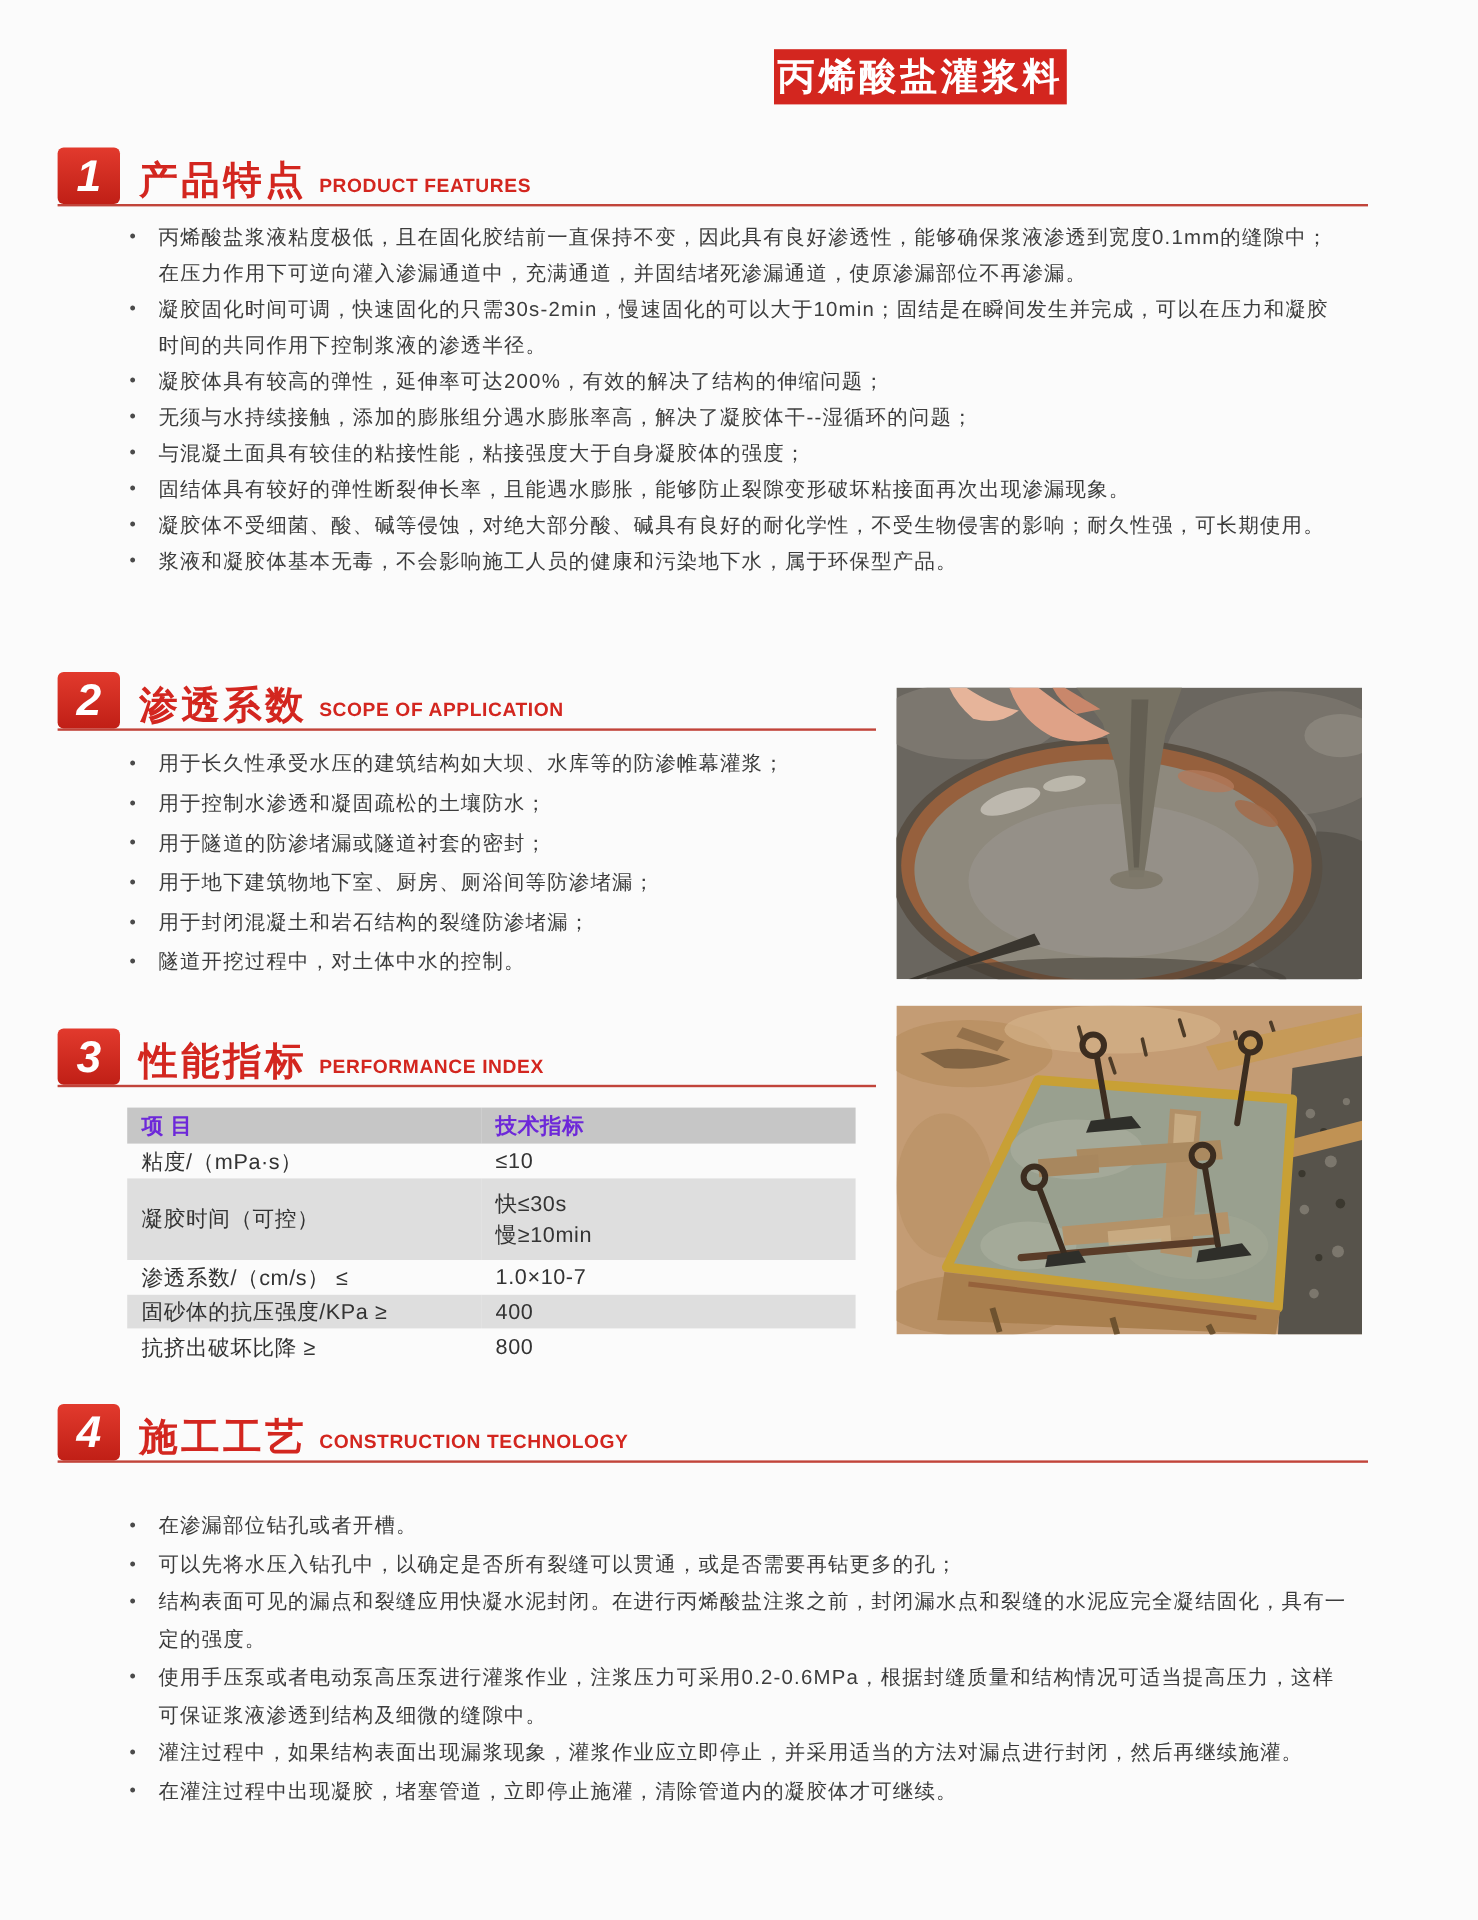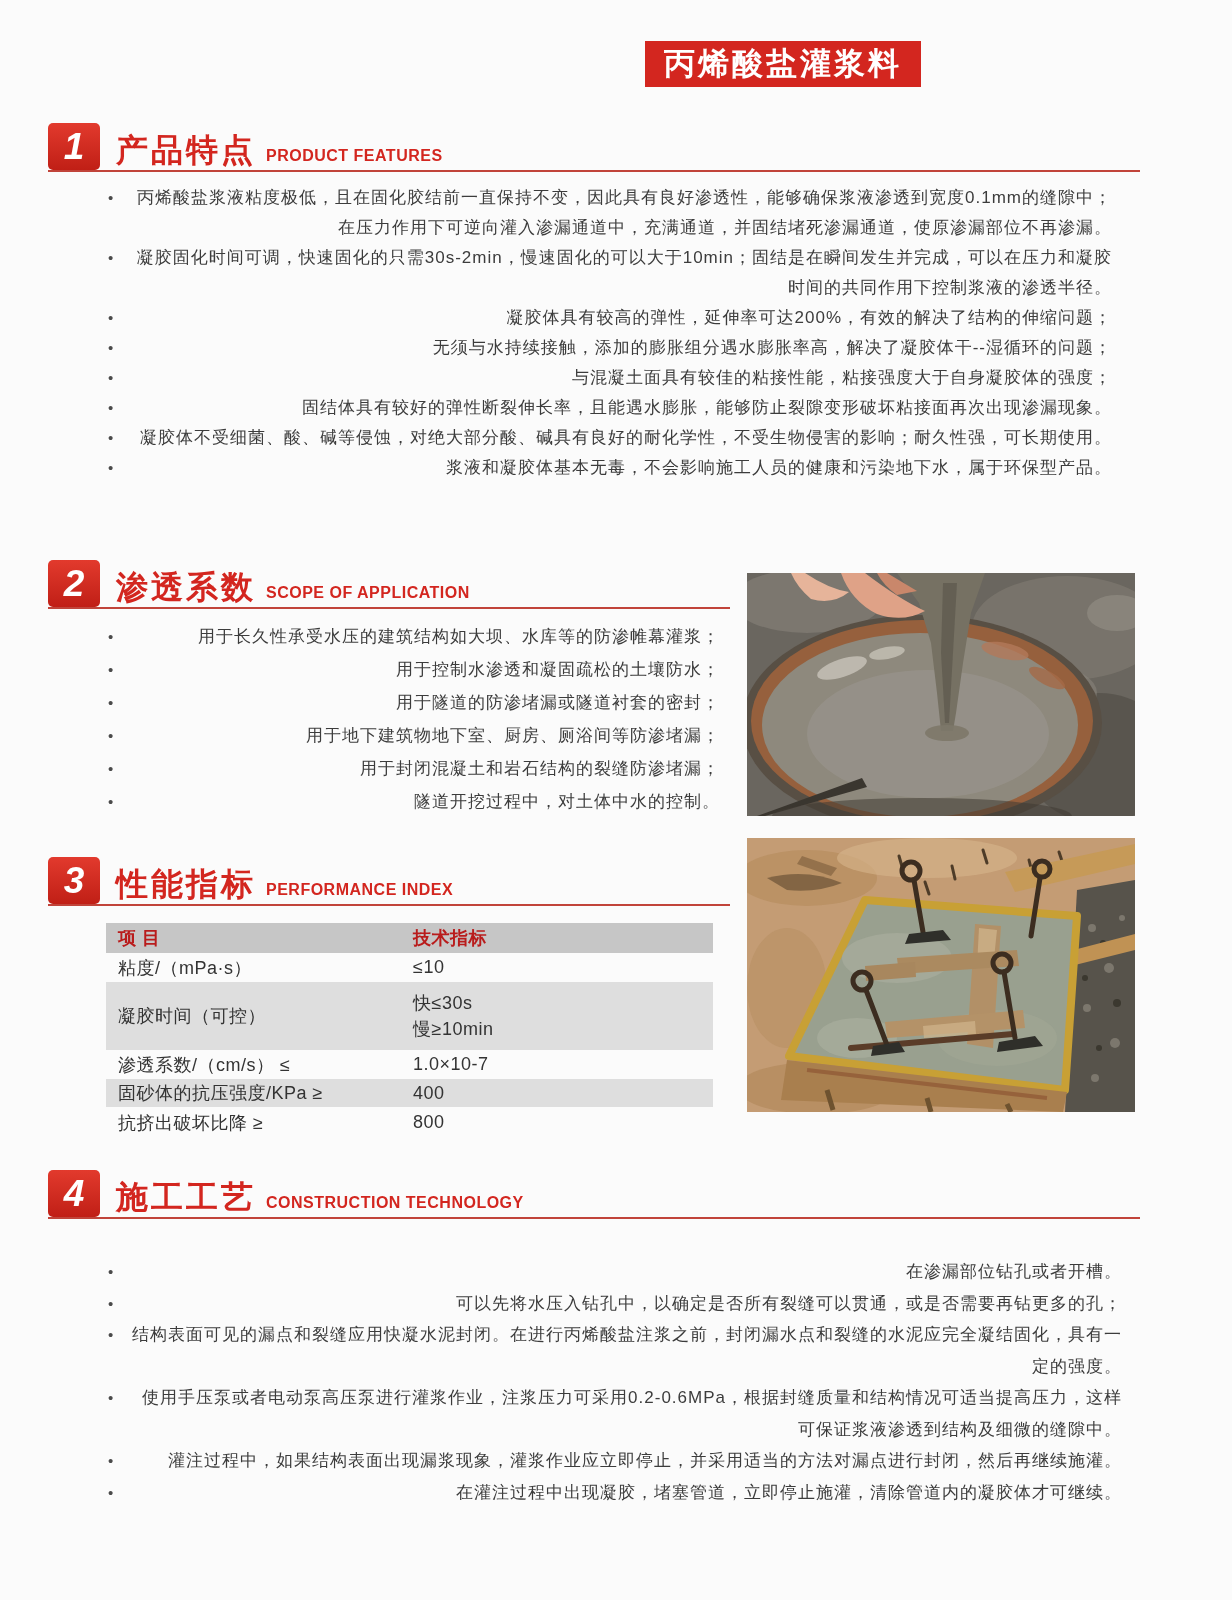--- a/index.html
+++ b/index.html
@@ -5,21 +5,21 @@
   html,body{margin:0;padding:0;}
   body{
     width:1232px;height:1600px;background:#fbfbfb;
     font-family:"Liberation Sans","DejaVu Sans",sans-serif;
     color:#3c3c3c;overflow:hidden;
   }
   .page{position:relative;width:1232px;height:1600px;}
 
   
   .banner{
-    position:absolute;left:645px;top:41px;width:276px;height:46px;
+    position:absolute;left:645px;top:41px;width:244px;height:46px;
     background:#d3261f;color:#fff;font-size:31px;font-weight:bold;
     text-align:center;line-height:46px;letter-spacing:3px;
   }
 
   
   .sec-header{
     position:absolute;height:50px;border-bottom:2px solid #c1443a;
     display:flex;align-items:flex-end;
   }
   .badge{
@@ -37,40 +37,40 @@
     letter-spacing:.5px;line-height:1;position:relative;top:-6px;white-space:nowrap;
   }
   #sec1-header{left:48px;top:120px;width:1092px;}
   #sec2-header{left:48px;top:557px;width:682px;}
   #sec3-header{left:48px;top:854px;width:682px;}
   #sec4-header{left:48px;top:1167px;width:1092px;}
 
   
   ul.bullets{position:absolute;list-style:none;margin:0;padding:0;
     font-size:17px;line-height:30px;letter-spacing:1px;color:#3c3c3c;}
-  ul.bullets li{padding-left:32px;position:relative;text-align:right;}
+  ul.bullets li{padding-left:32px;position:relative;}
   ul.bullets li::before{content:"•";position:absolute;left:8px;top:0;color:#4a4a4a;font-size:15px;}
   #sec1-list{left:100px;top:183px;width:1012px;}
   #sec2-list{left:100px;top:620px;width:620px;line-height:33px;}
   #sec4-list{left:100px;top:1256px;width:1022px;line-height:31.5px;}
   #sec4-intro{
     position:absolute;left:130px;top:1228px;width:1000px;
     font-size:17px;font-weight:bold;color:#353535;letter-spacing:1px;
   }
 
   
   table.perf{
     position:absolute;left:106px;top:923px;width:607px;
     border-collapse:collapse;font-size:18px;color:#333;table-layout:fixed;
   }
   table.perf th,table.perf td{
     text-align:left;padding:2px 0 2px 12px;font-weight:normal;vertical-align:middle;
     letter-spacing:.5px;
   }
-  table.perf th{font-weight:bold;color:#b91c1c;}
+  table.perf th{font-weight:bold;color:#6d28d9;}
   table.perf col.c1{width:295px;} table.perf col.c2{width:312px;}
   tr.t-head{background:#c6c6c6;height:30px;}
   tr.t-alt{background:#dedede;}
   tr.t-plain{background:transparent;}
   tr.r1{height:29px;} tr.r2{height:68px;} tr.r3{height:29px;}
   tr.r4{height:28px;} tr.r5{height:31px;}
   .cell-line{display:block;line-height:26px;}
 
   
   .photo{position:absolute;display:block;}

